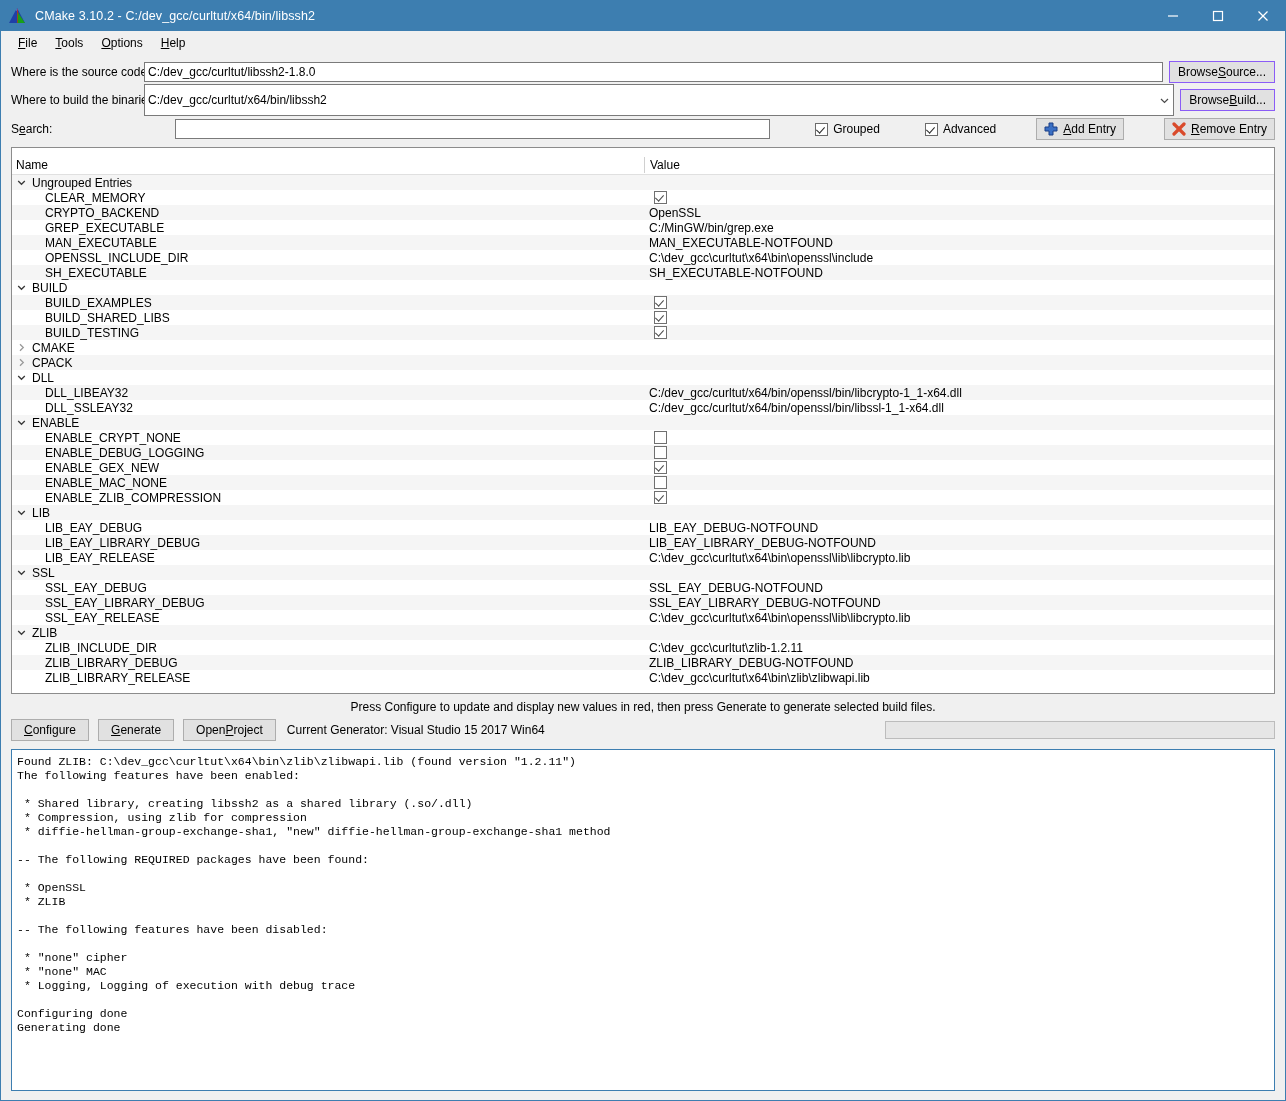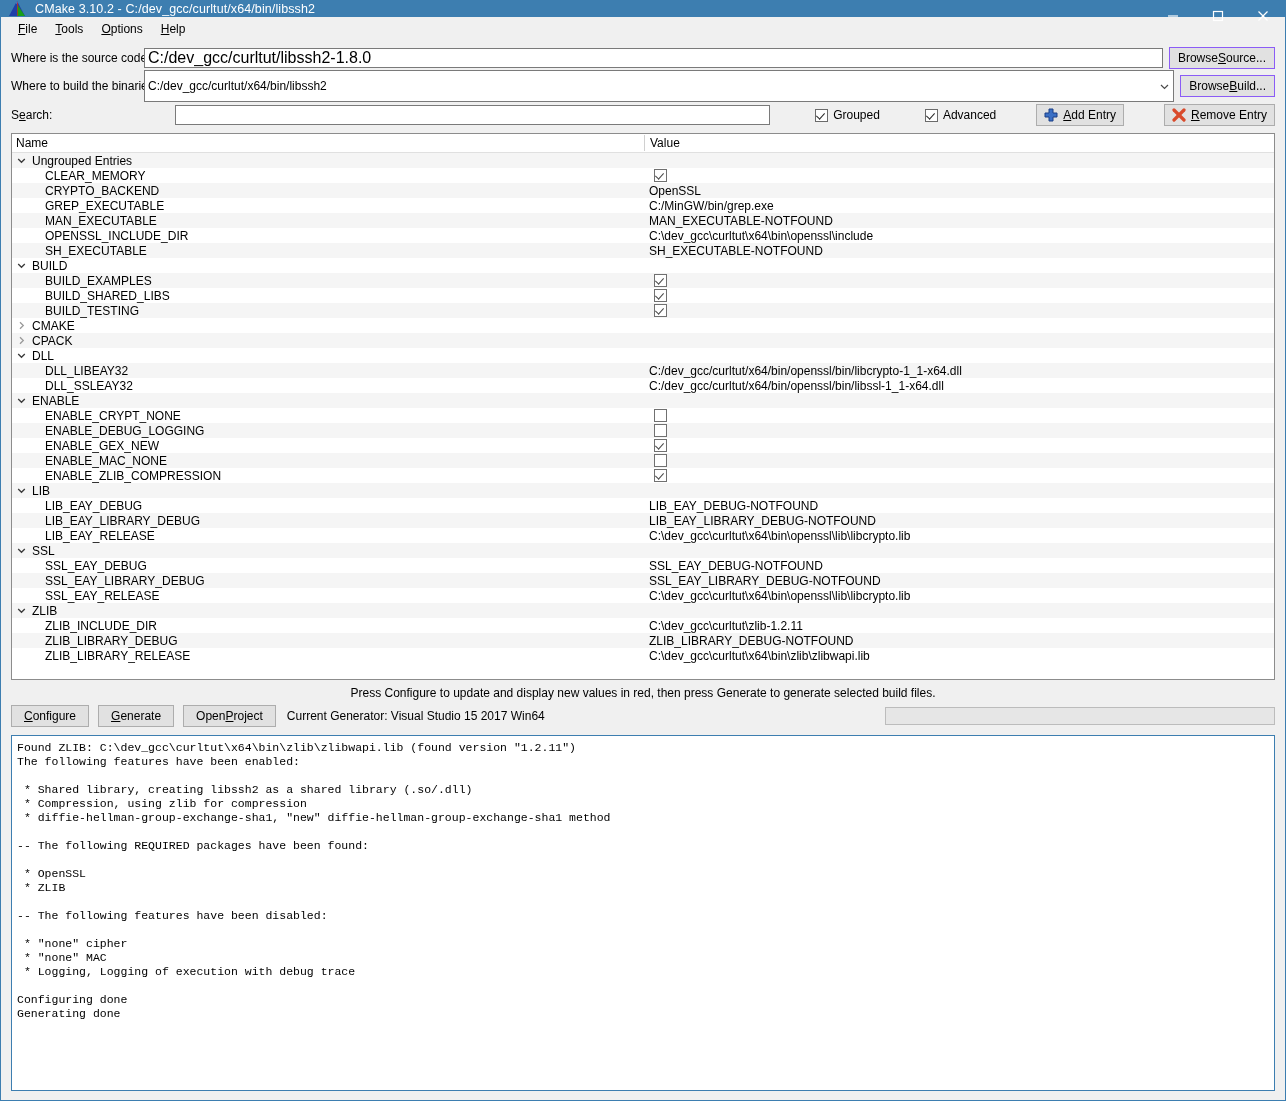--- a/index.html
+++ b/index.html
@@ -19,21 +19,21 @@
     width: 1286px;
     height: 1101px;
     background: #f0f0f0;
     border: 1px solid #3d7eb0;
     box-sizing: border-box;
     display: flex;
     flex-direction: column;
   }
   
   .titlebar {
-    height: 16px;
+    height: 30px;
     background: #3d7eb0;
     display: flex;
     align-items: center;
     flex: none;
     position: relative;
   }
   .title-logo {
     width: 18px;
     height: 18px;
     margin-left: 7px;
@@ -96,21 +96,21 @@
     white-space: nowrap;
     width: 133px;
     flex: none;
   }
   .textfield {
     flex: 1;
     height: 20px;
     border: 1px solid #7a7a7a;
     background: #ffffff;
     font-family: "Liberation Sans", sans-serif;
-    font-size: 16px;
+    font-size: 12px;
     padding: 0 3px;
     line-height: 20px;
     box-sizing: border-box;
     color: #000;
     display: flex;
     align-items: center;
     overflow: hidden;
     white-space: nowrap;
   }
   .combofield {
@@ -220,20 +220,21 @@
     position: relative;
     box-sizing: border-box;
   }
   .theader {
     display: flex;
     height: 18px;
     background: #ffffff;
     border-bottom: 1px solid #e0e0e0;
     align-items: center;
     font-size: 12px;
+    margin-top: 8px;
   }
   .th-name { width: 632px; padding-left: 4px; box-sizing: border-box; flex: none; }
   .th-sep { width: 1px; height: 16px; background: #d0d0d0; flex: none; }
   .th-value { padding-left: 5px; flex: 1; }
   .rows { position: relative; }
   .row {
     display: flex;
     height: 15px;
     align-items: center;
     font-size: 12px;

